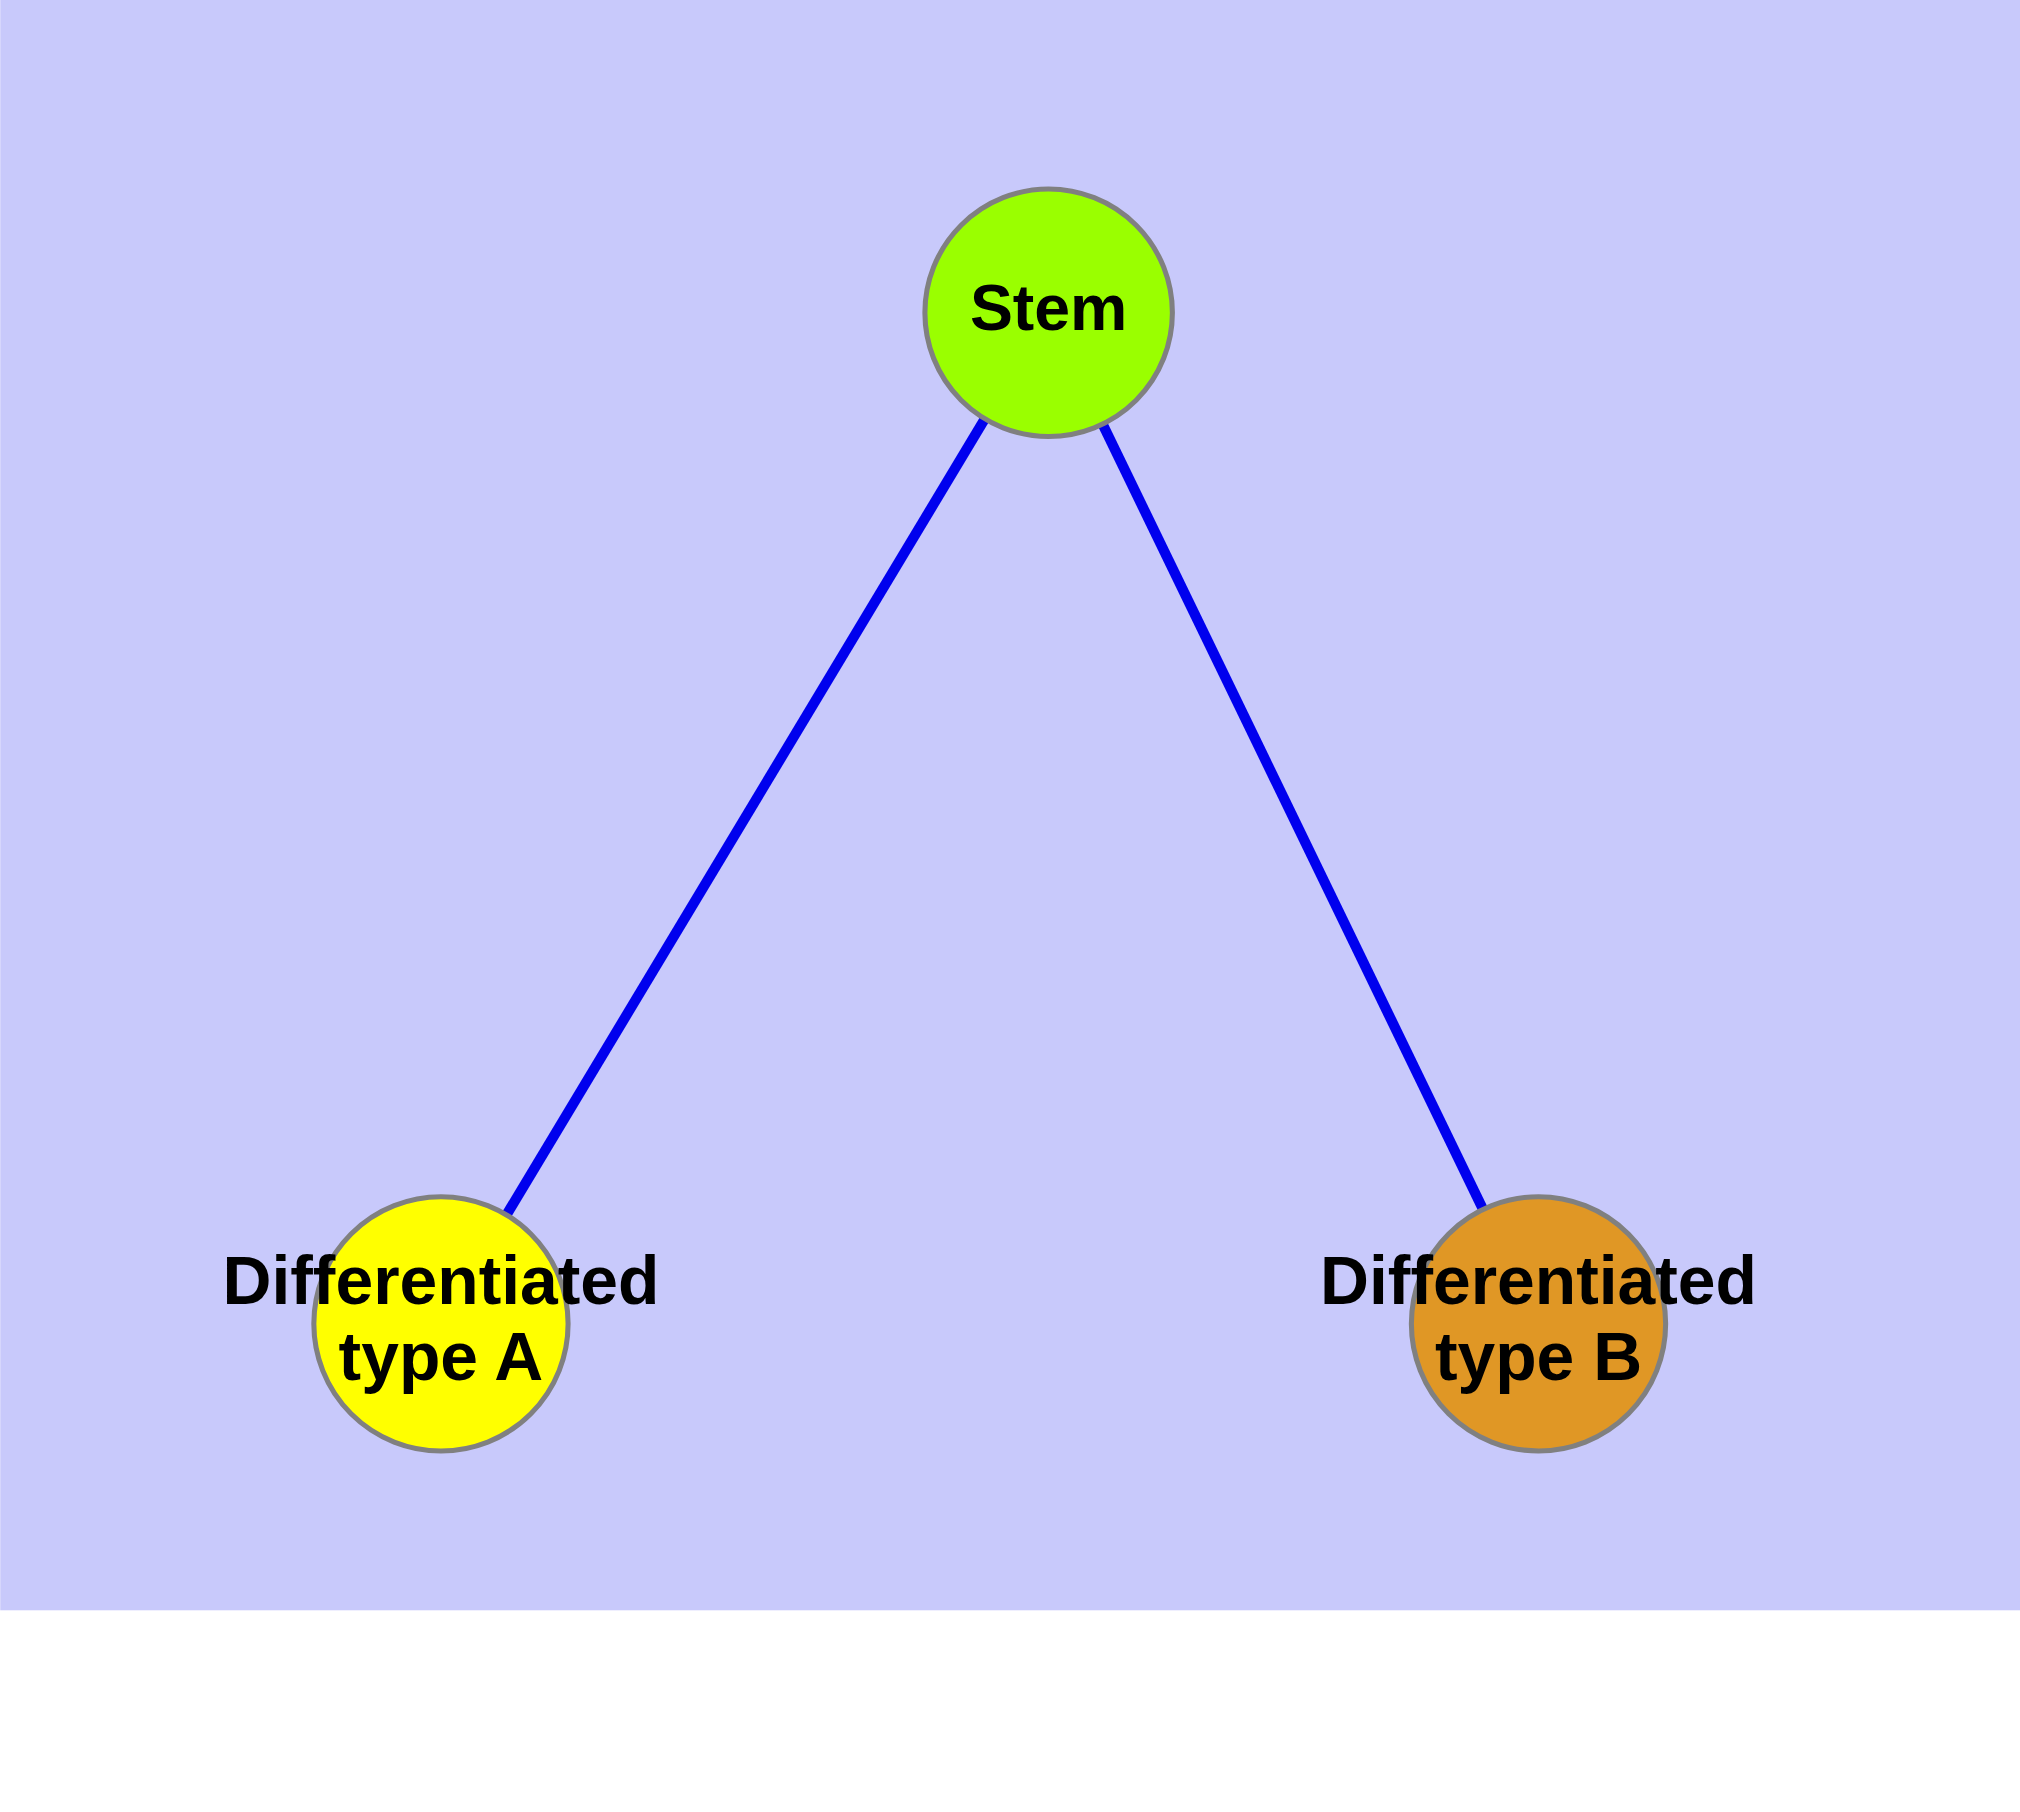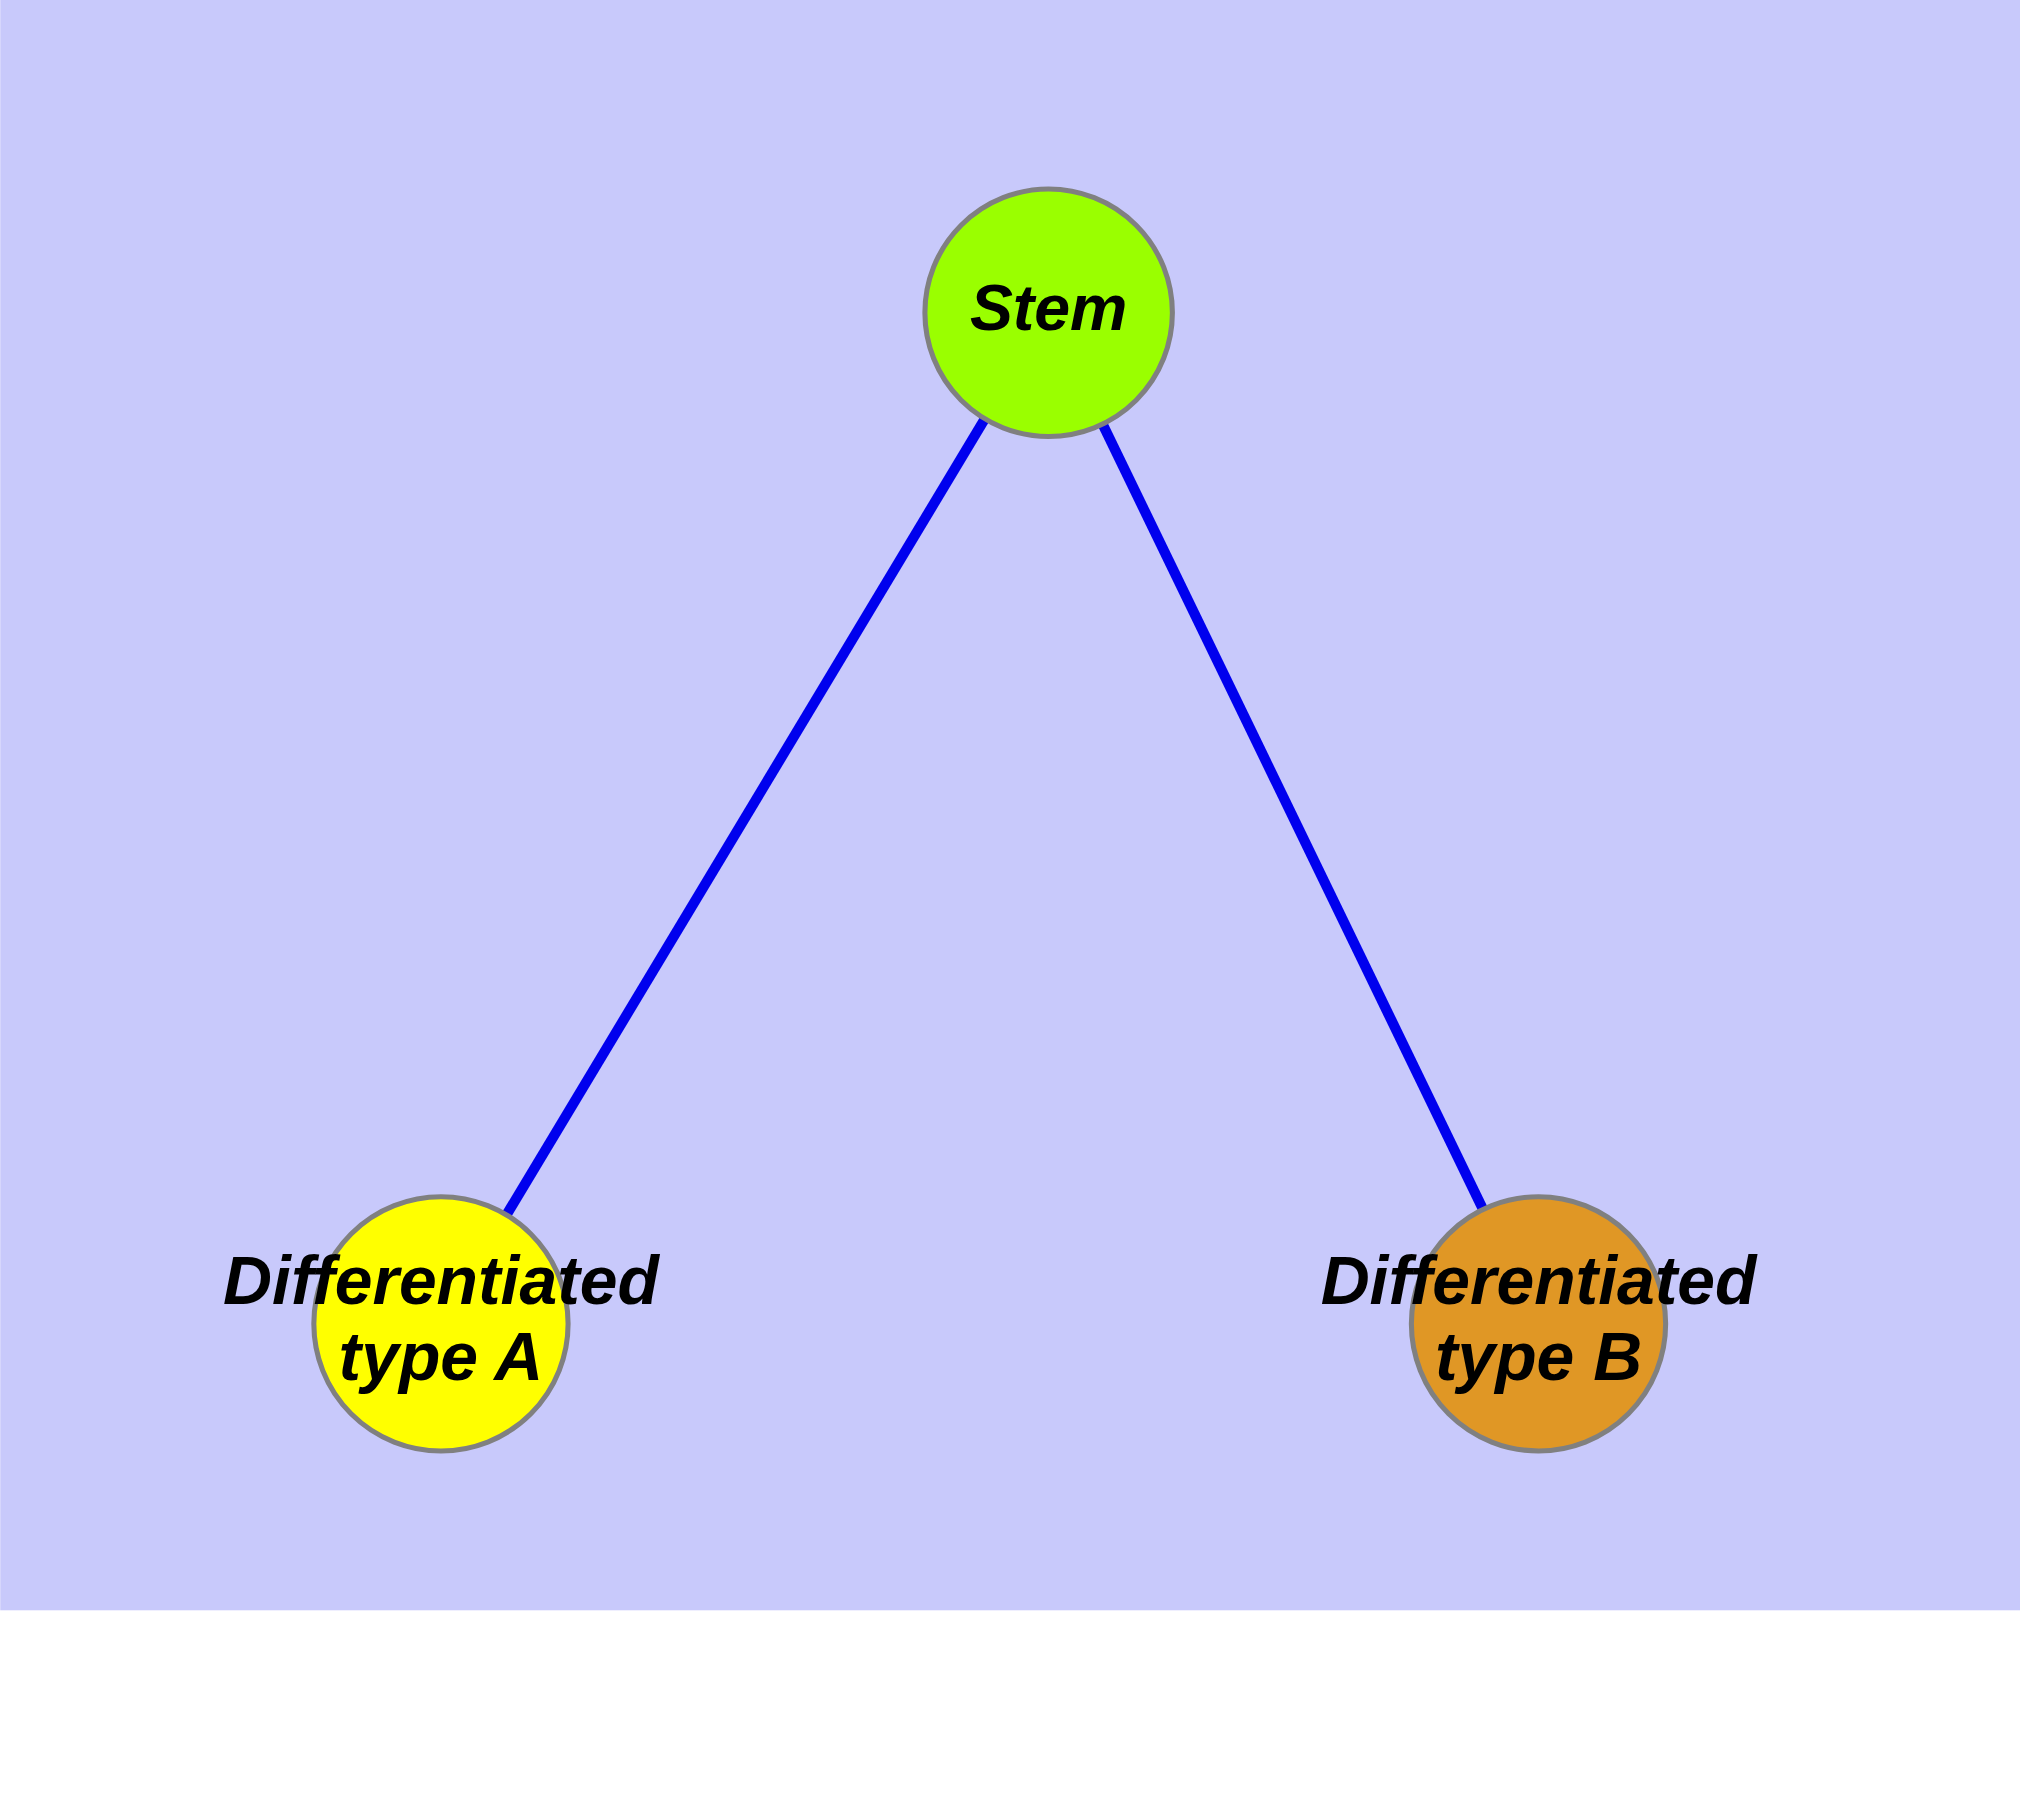--- a/index.html
+++ b/index.html
@@ -12,21 +12,20 @@
     height: 1812px;
     overflow: hidden;
     font-family: "Liberation Sans", sans-serif;
   }
   #graph-canvas {
     position: absolute;
     left: 0;
     top: 0;
     width: 2021px;
     height: 1328px;
-    font-style: italic;
   }
   #graph-svg {
     display: block;
     width: 2021px;
     height: 1812px;
   }
   .node-label {
     font-family: "Liberation Sans", sans-serif;
     font-weight: bold;
     fill: #000000;

